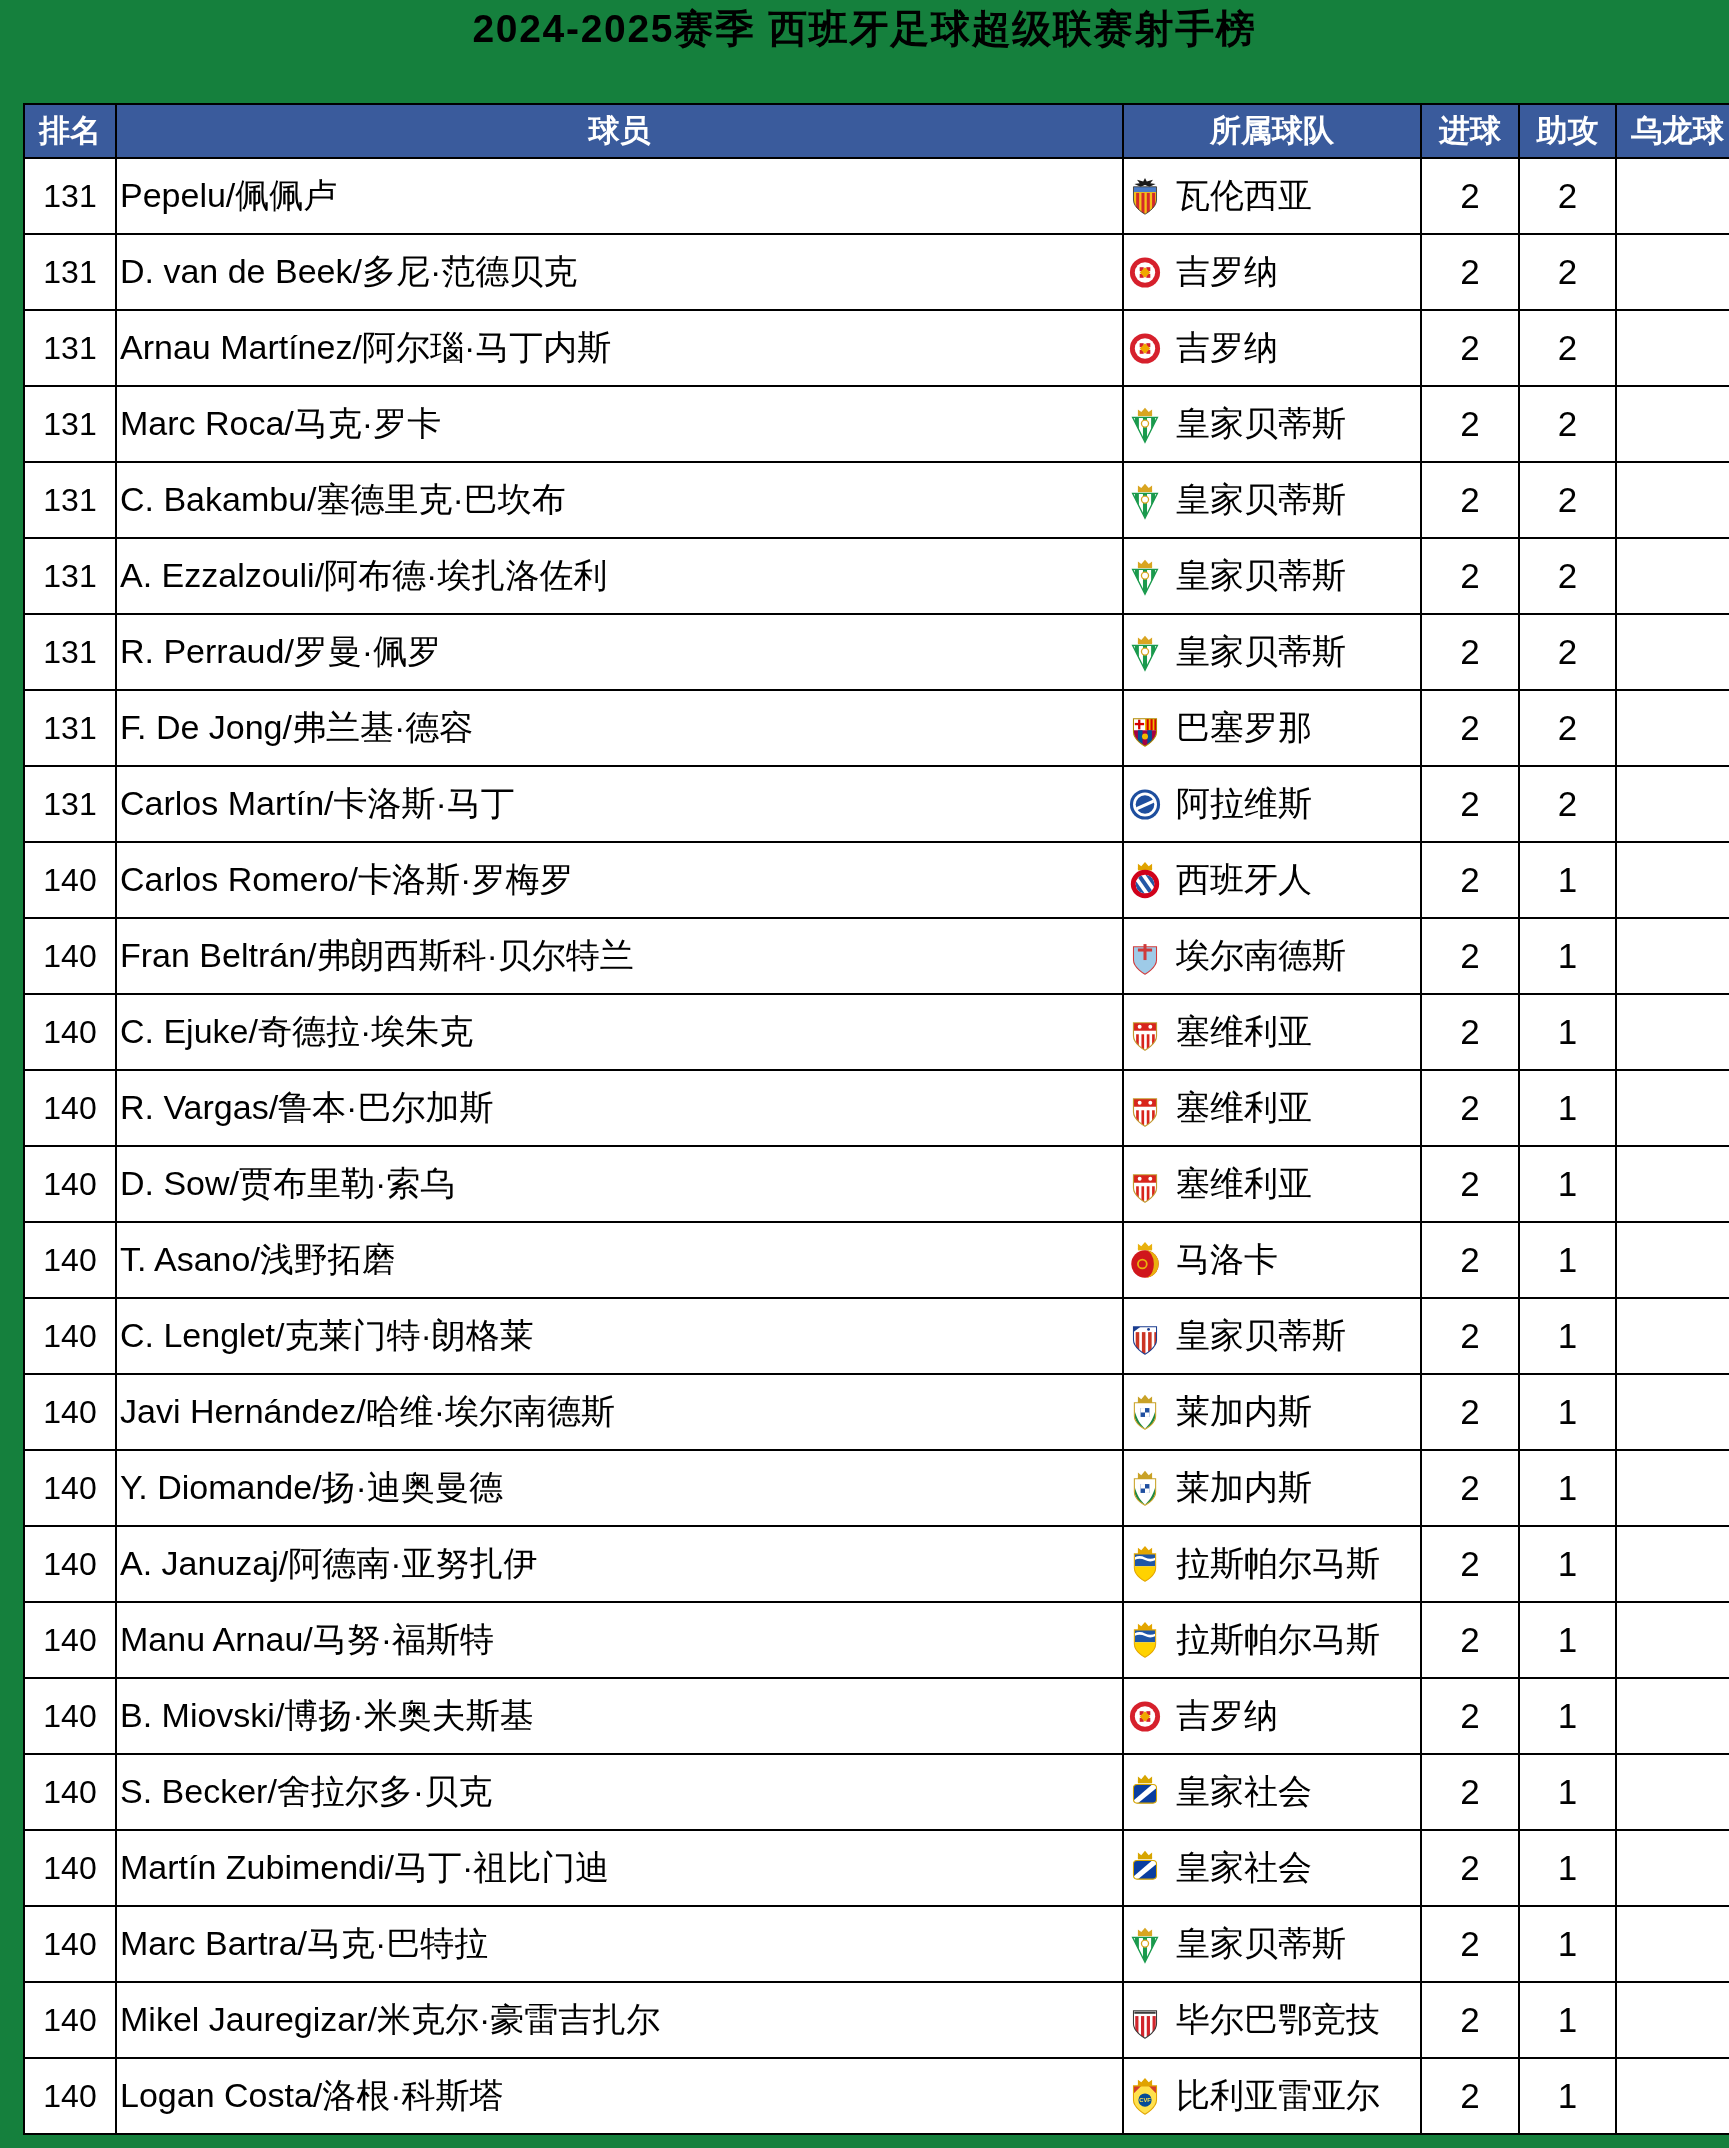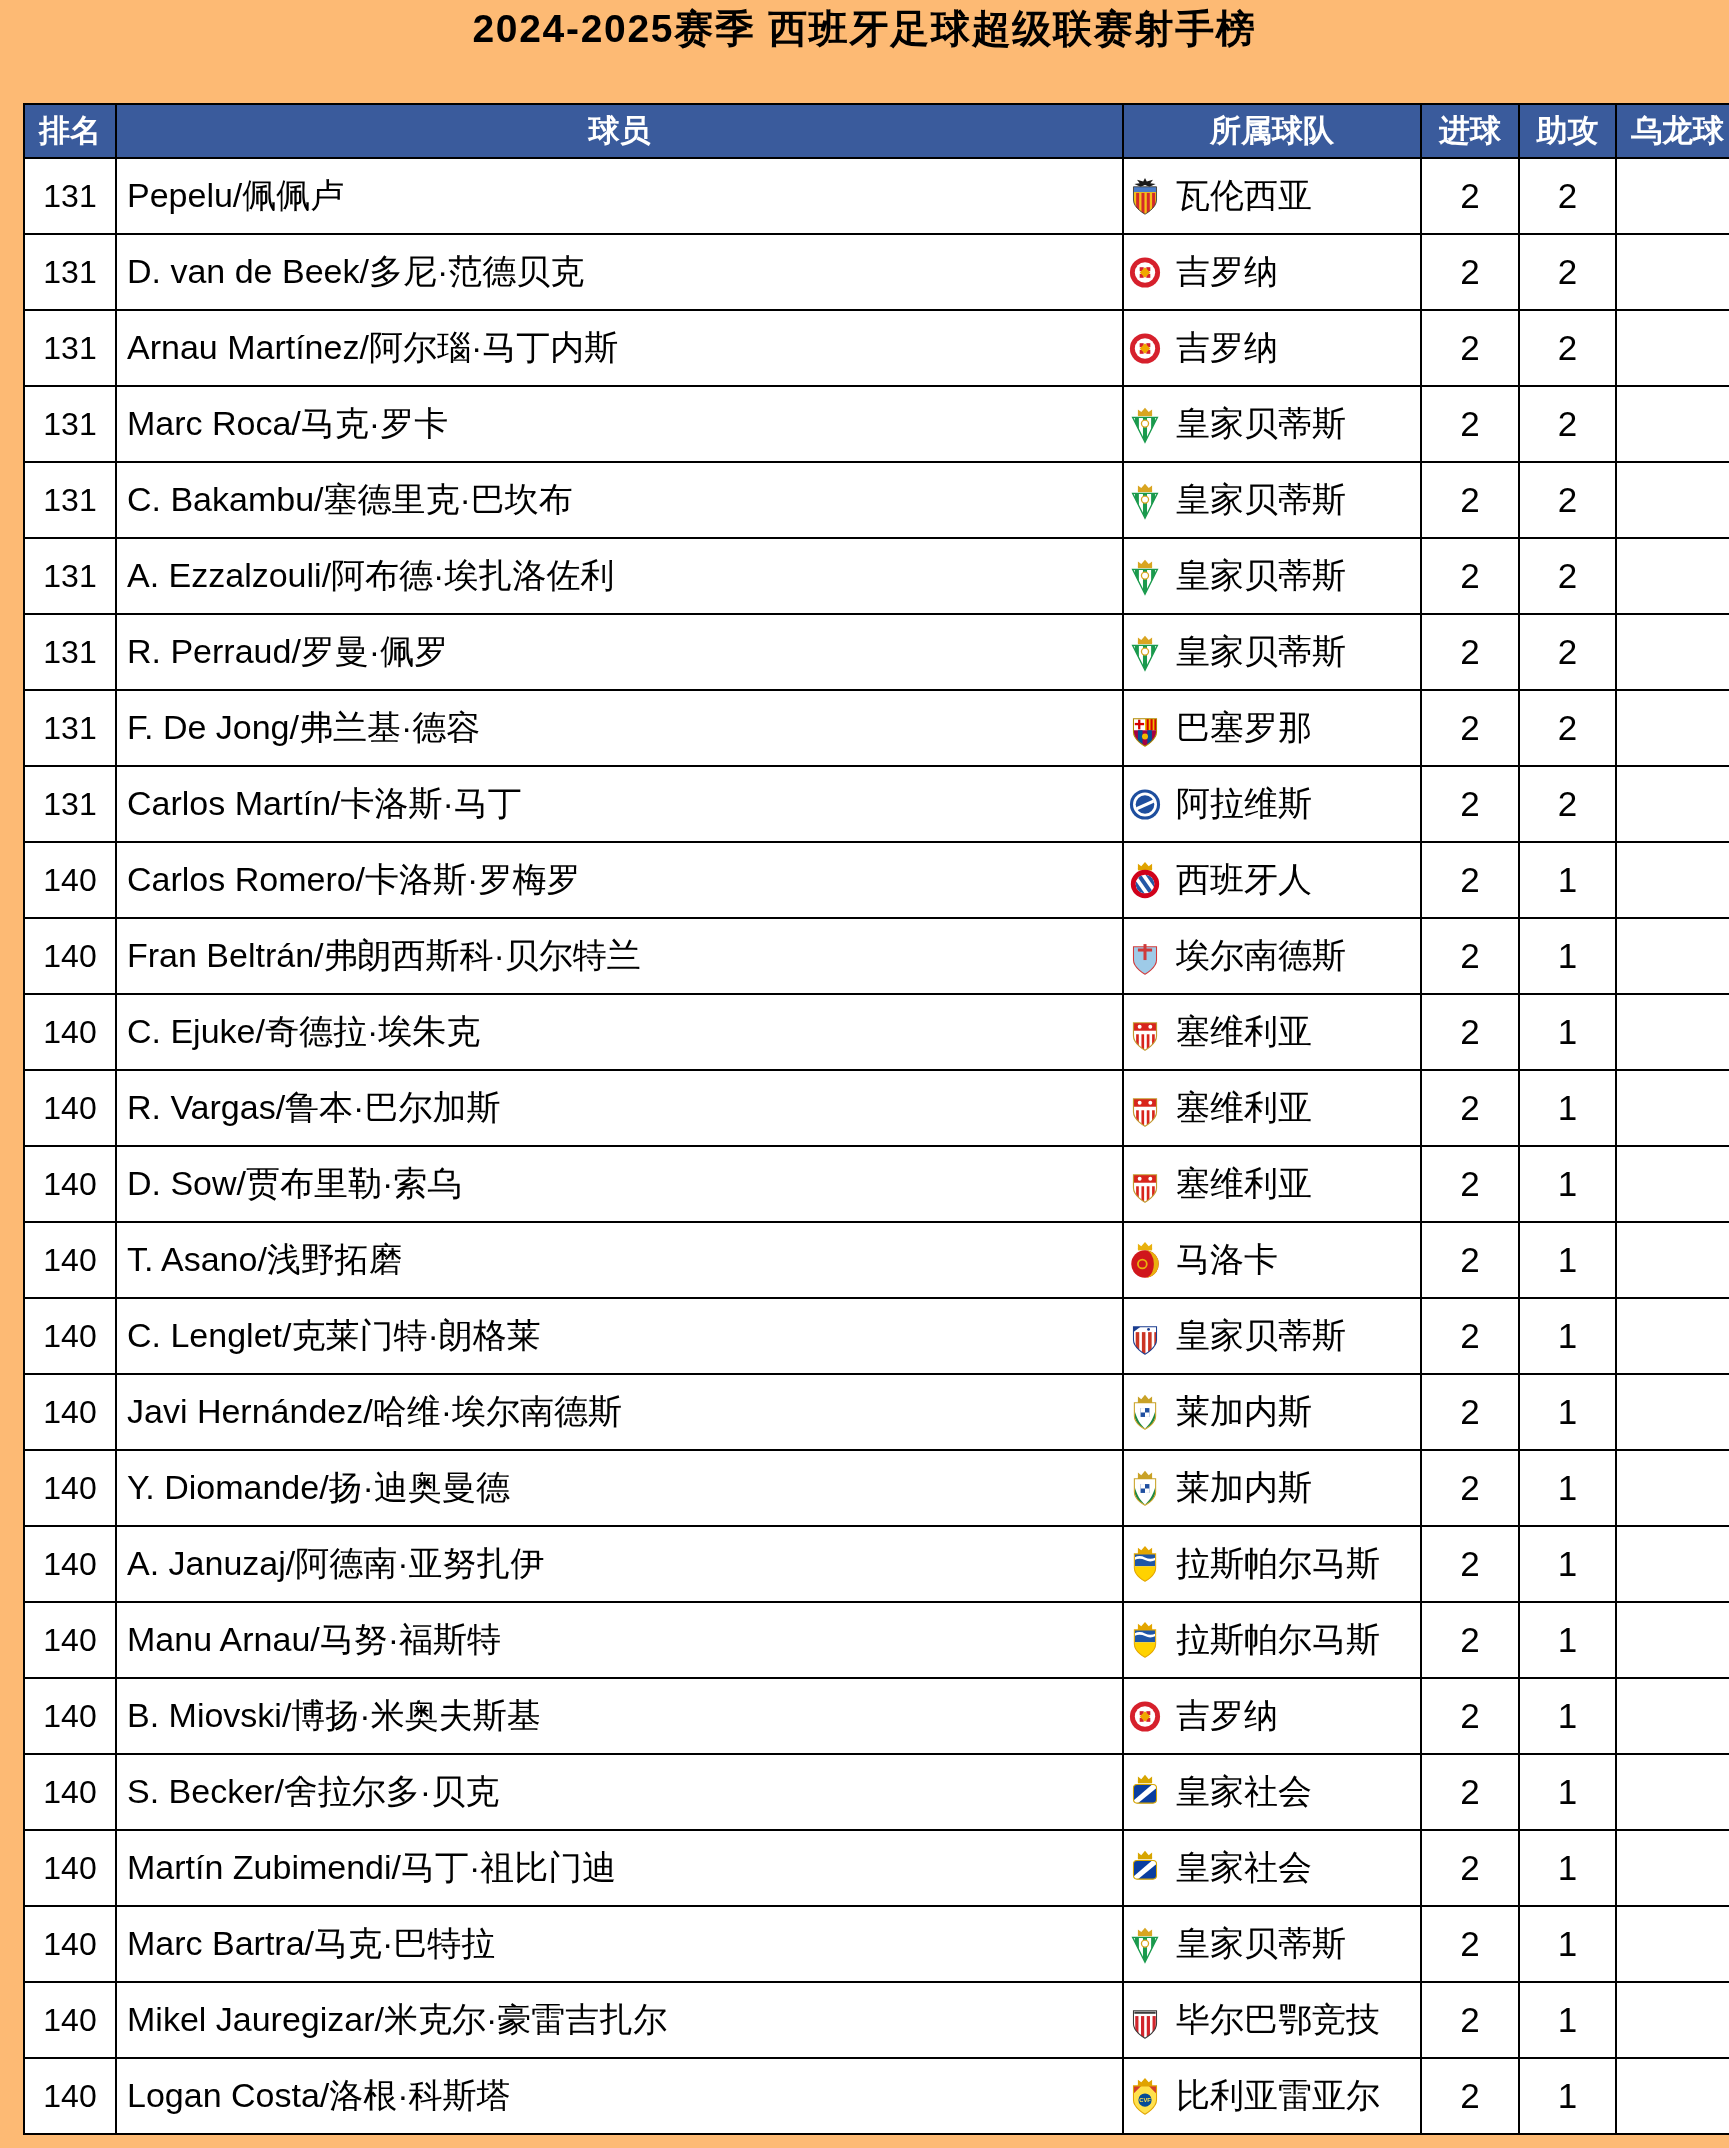--- a/index.html
+++ b/index.html
@@ -1,20 +1,20 @@
 <!DOCTYPE html>
 <html style="font-size:13.4px"><head>
 <meta charset="utf-8">
 <style>
   html,body{margin:0;padding:0;background:#ffffff;}
   .page{
     position:relative;
     width:1729px;
     height:2148px;
-    background:#fdba74;
+    background:#15803d;
     font-family:"Liberation Sans", sans-serif;
     color:#000;
     overflow:hidden;
   }
   .page-title{
     position:absolute;
     top:1.7px; left:0;
     width:100%;
     text-align:center;
     font-size:39px;
@@ -46,21 +46,21 @@
     text-align:center;
     vertical-align:middle;
   }
   tbody td{
     height:76px;
     font-size:34px;
     vertical-align:middle;
     background:#ffffff;
   }
   td.c-rank{ text-align:center; font-size:32px; }
-  td.c-player{ padding-left:10px; text-align:left; }
+  td.c-player{ padding-left:3px; text-align:left; }
   td.c-team{ padding-left:5px;margin-left:20px; }
   .team-wrap{ display:flex; align-items:center; gap:15px; }
   .badge{ width:32px; height:39px; display:inline-flex; align-items:center; justify-content:center; flex:0 0 auto; }
   .badge svg{ width:32px; height:39px; display:block; }
   .team-label{ white-space:nowrap; }
   td.c-num{ text-align:center; font-size:35px; }
   td.c-own{ text-align:center; }
 </style>
 </head>
 <body>

